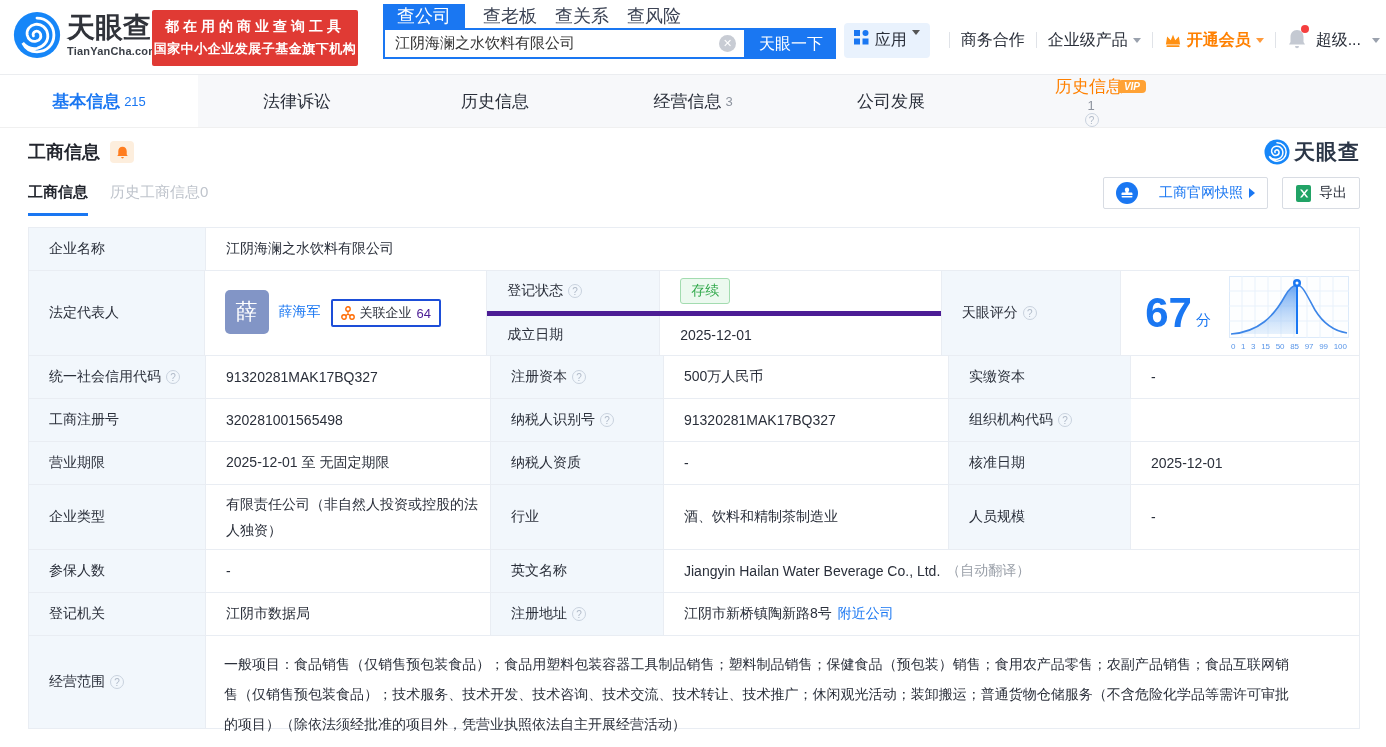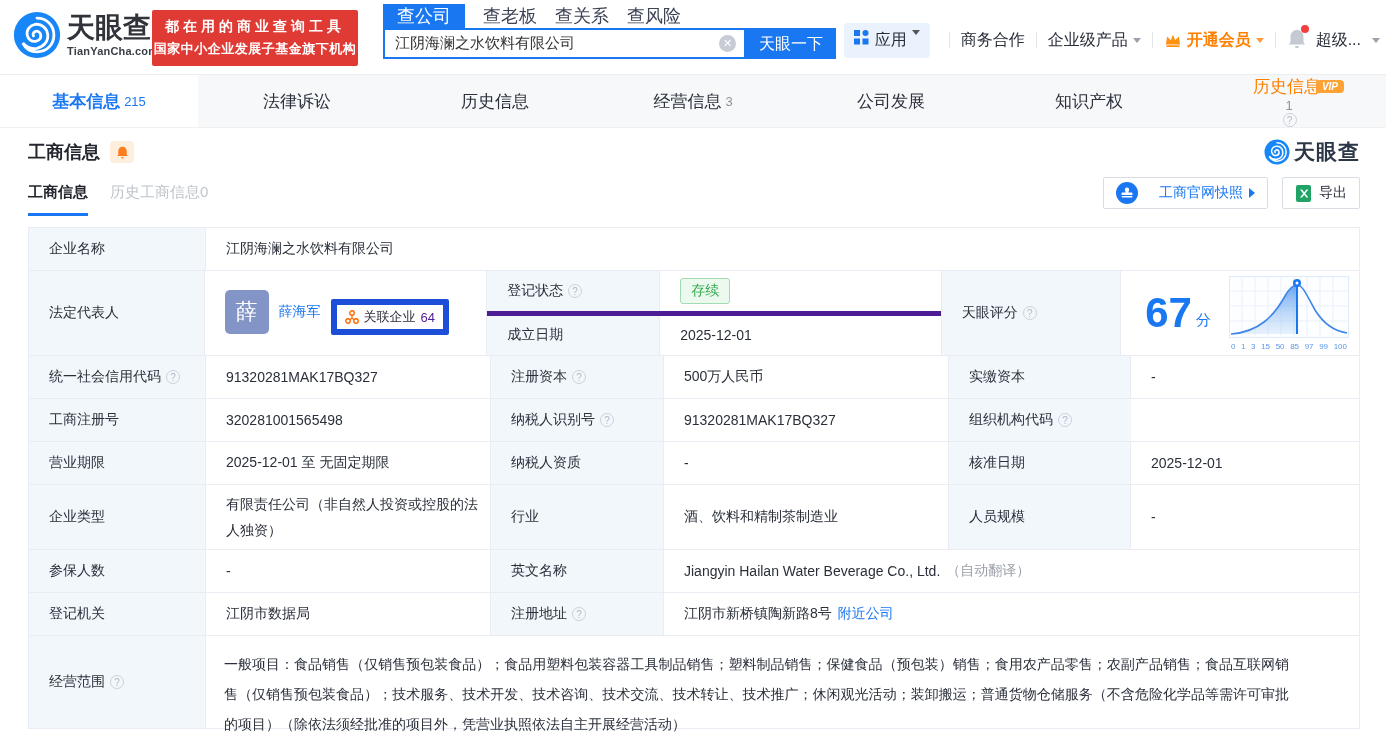--- a/index.html
+++ b/index.html
@@ -74,21 +74,21 @@
 .lbl { background:#f2f7fc; color:#2a2f3a; }
 .val { background:#fff; color:#2a2f3a; }
 .w-l1 { width:177px; } .w-v1 { width:285px; } .w-l2 { width:173px; } .w-v2 { width:285px; } .w-l3 { width:182px; } .w-v3 { flex:1; }
 .h1 { height:42px; }
 .link { color:#1a77f2; }
 .grey { color:#999fa8; }
 .badge-green { display:inline-block; border:1px solid #a3dcb0; background:#ecf9ef; color:#33a94c; padding:3px 10px; border-radius:3px; font-size:14px; }
 .rep-cell { padding-top:19px; align-items:flex-start; }
 .avatar { width:44px; height:44px; background:#8295c6; border-radius:5px; color:#fff; font-size:22px; display:flex; align-items:center; justify-content:center; flex:none; }
 .rep-name { margin:13px 0 0 10px; }
-.rel-box { display:flex; align-items:center; border:6px solid #1d4ed8; border-radius:2px; padding:3px 8px; margin:9px 0 0 10px; }
+.rel-box { display:flex; align-items:center; border:2px solid #1d4ed8; border-radius:2px; padding:3px 8px; margin:9px 0 0 10px; }
 .rel-box .rt { font-size:13px; color:#2a2f3a; margin-left:5px; }
 .rel-box .rc { font-size:13px; color:#4c1d95; margin-left:5px; }
 .score-num { font-size:42px; font-weight:bold; color:#1a77f2; line-height:42px; }
 .score-unit { font-size:15px; color:#1a77f2; margin:14px 0 0 4px; }
 .score-cell { padding-left:24px; }
 .chart-wrap { margin-left:18px; }
 .axis { display:flex; justify-content:space-between; font-size:8px; color:#5a96e8; margin-top:1px; padding:0 2px; }
 .scope-cell { line-height:30px; padding:13px 28px 13px 18px; }
 .scope-cell span[data-bind] { display:block; max-width:1065px; text-align:justify; }
 .ml6 { margin-left:6px; }
@@ -180,23 +180,20 @@
     </div>
   <div class="ntab">
       <span data-bind="nav.tabs.2.label">历史信息</span>
     </div>
   <div class="ntab">
     <span data-bind="nav.tabs.3.label">经营信息</span>
     <span class="cnt" data-bind="nav.tabs.3.count">3</span>
   </div>
   <div class="ntab">
       <span data-bind="nav.tabs.4.label">公司发展</span>
-    </div>
-  <div class="ntab">
-      <span data-bind="nav.tabs.5.label">知识产权</span>
     </div>
   <div class="ntab orange">
     <span class="vipbadge" data-bind="nav.vip_badge">VIP</span>
     <span data-bind="nav.tabs.6.label">历史信息</span>
     <span class="cnt" data-bind="nav.tabs.6.count">1</span>
     <span class="qmark">?</span>
   </div>
 </div>
 
 <div class="section-head">

